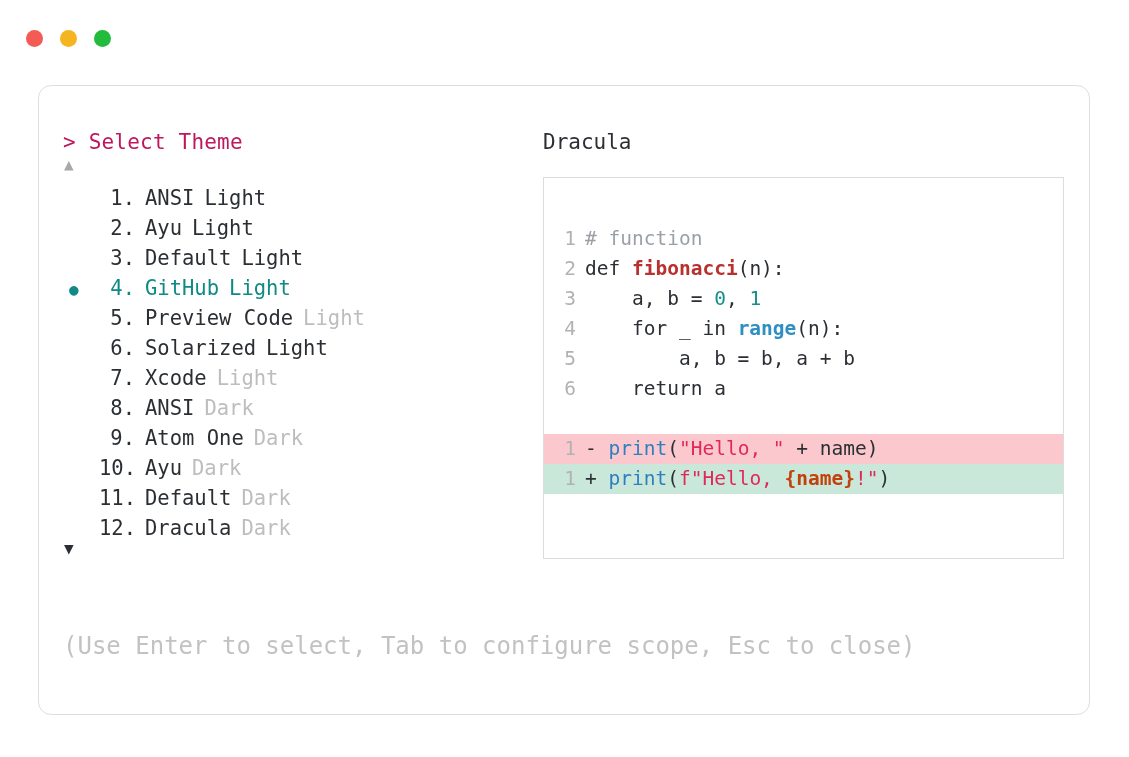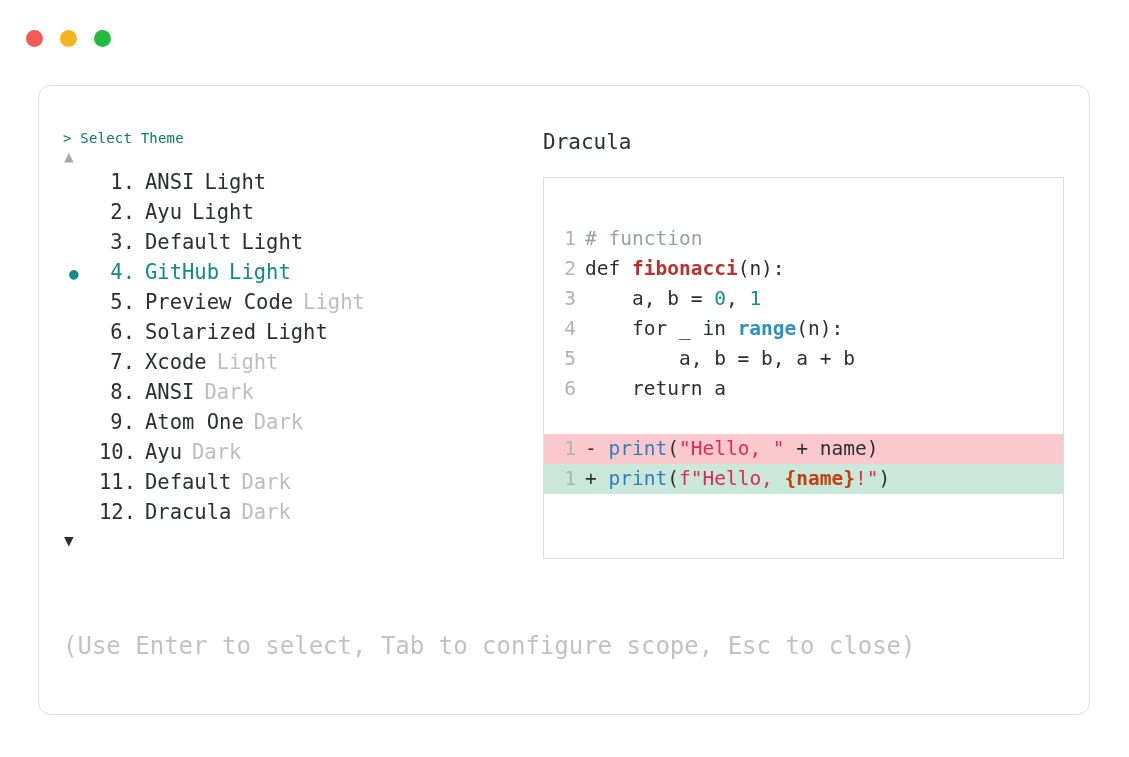--- a/index.html
+++ b/index.html
@@ -53,22 +53,22 @@
   }
 
   
   .left-col {
     position: absolute;
     left: 24px;
     top: 44px;
     width: 470px;
   }
   .prompt-line {
-    font-size: 14px;
-    color: #0f766e;
+    font-size: 21px;
+    color: #be185d;
     letter-spacing: 0.2px;
     white-space: pre;
   }
   .scroll-arrow {
     font-size: 16px;
     line-height: 22px;
     height: 24px;
     padding-left: 1px;
     user-select: none;
   }
@@ -99,21 +99,21 @@
     line-height: 1;
   }
   .idx {
     width: 46px;
     flex: 0 0 46px;
     text-align: right;
     padding-right: 10px;
     box-sizing: border-box;
   }
   .tname { }
-  .tvariant { padding-left: 10px; }
+  .tvariant { padding-left: 10px; margin-top: 8px; }
 
   .theme-row.selected .idx,
   .theme-row.selected .tname,
   .theme-row.selected .tvariant { color: #0f8a85; }
 
   .theme-row .tvariant.muted { color: #bdbdbd; }
 
   .hint {
     position: absolute;
     left: 24px;

